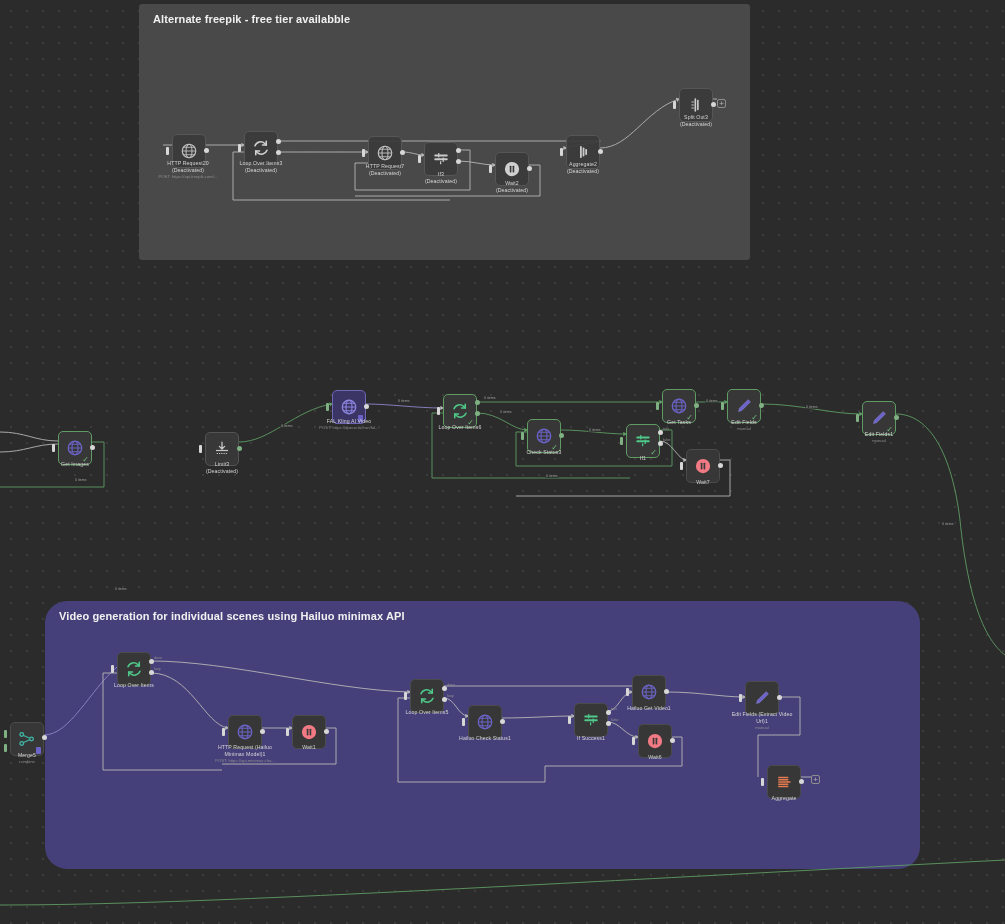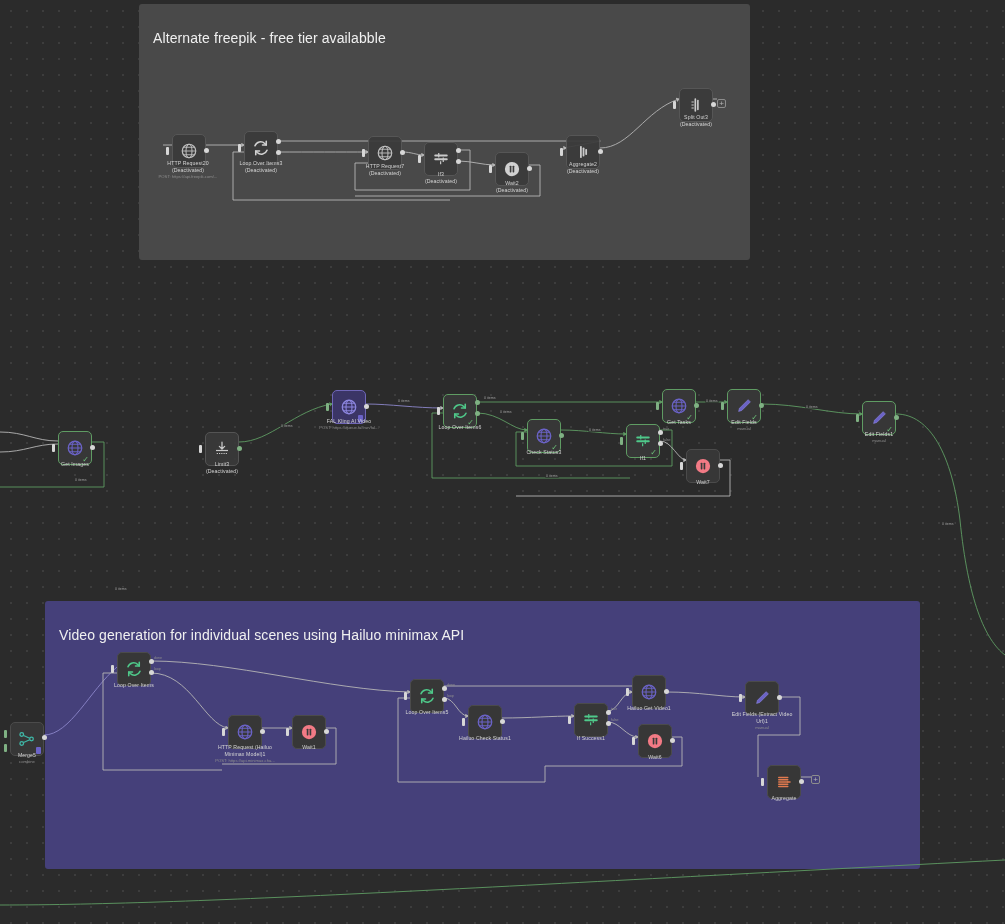--- a/index.html
+++ b/index.html
@@ -15,27 +15,27 @@
     background-color: #2b2b2b;
     background-image: radial-gradient(circle, #3d3d3d 1px, transparent 1px);
     background-size: 16px 16px;
     background-position: 3px 3px;
   }
   svg.edges { position:absolute; left:0; top:0; width:1005px; height:924px; pointer-events:none; }
 
   
   .sticky { position:absolute; border-radius:3px; }
   .sticky .sticky-title {
-    position:absolute; left:14px; top:26px;
-    font-size:14px; font-weight:normal; color:#f0f0f0;
+    position:absolute; left:14px; top:9px;
+    font-size:11px; font-weight:bold; color:#f0f0f0;
     letter-spacing:0.1px; white-space:nowrap;
   }
   .sticky-grey  { background:#494949; }
   .sticky-olive { background:#5b5021; }
-  .sticky-purple{ background:#45407a; }
+  .sticky-purple{ background:#45407a;border-radius:22px; }
 
   
   .node {
     position:absolute;
     width:34px; height:34px;
     background:#373737;
     border:1px solid #4b4b4b;
     border-radius:5px;
     display:flex; align-items:center; justify-content:center;
   }

